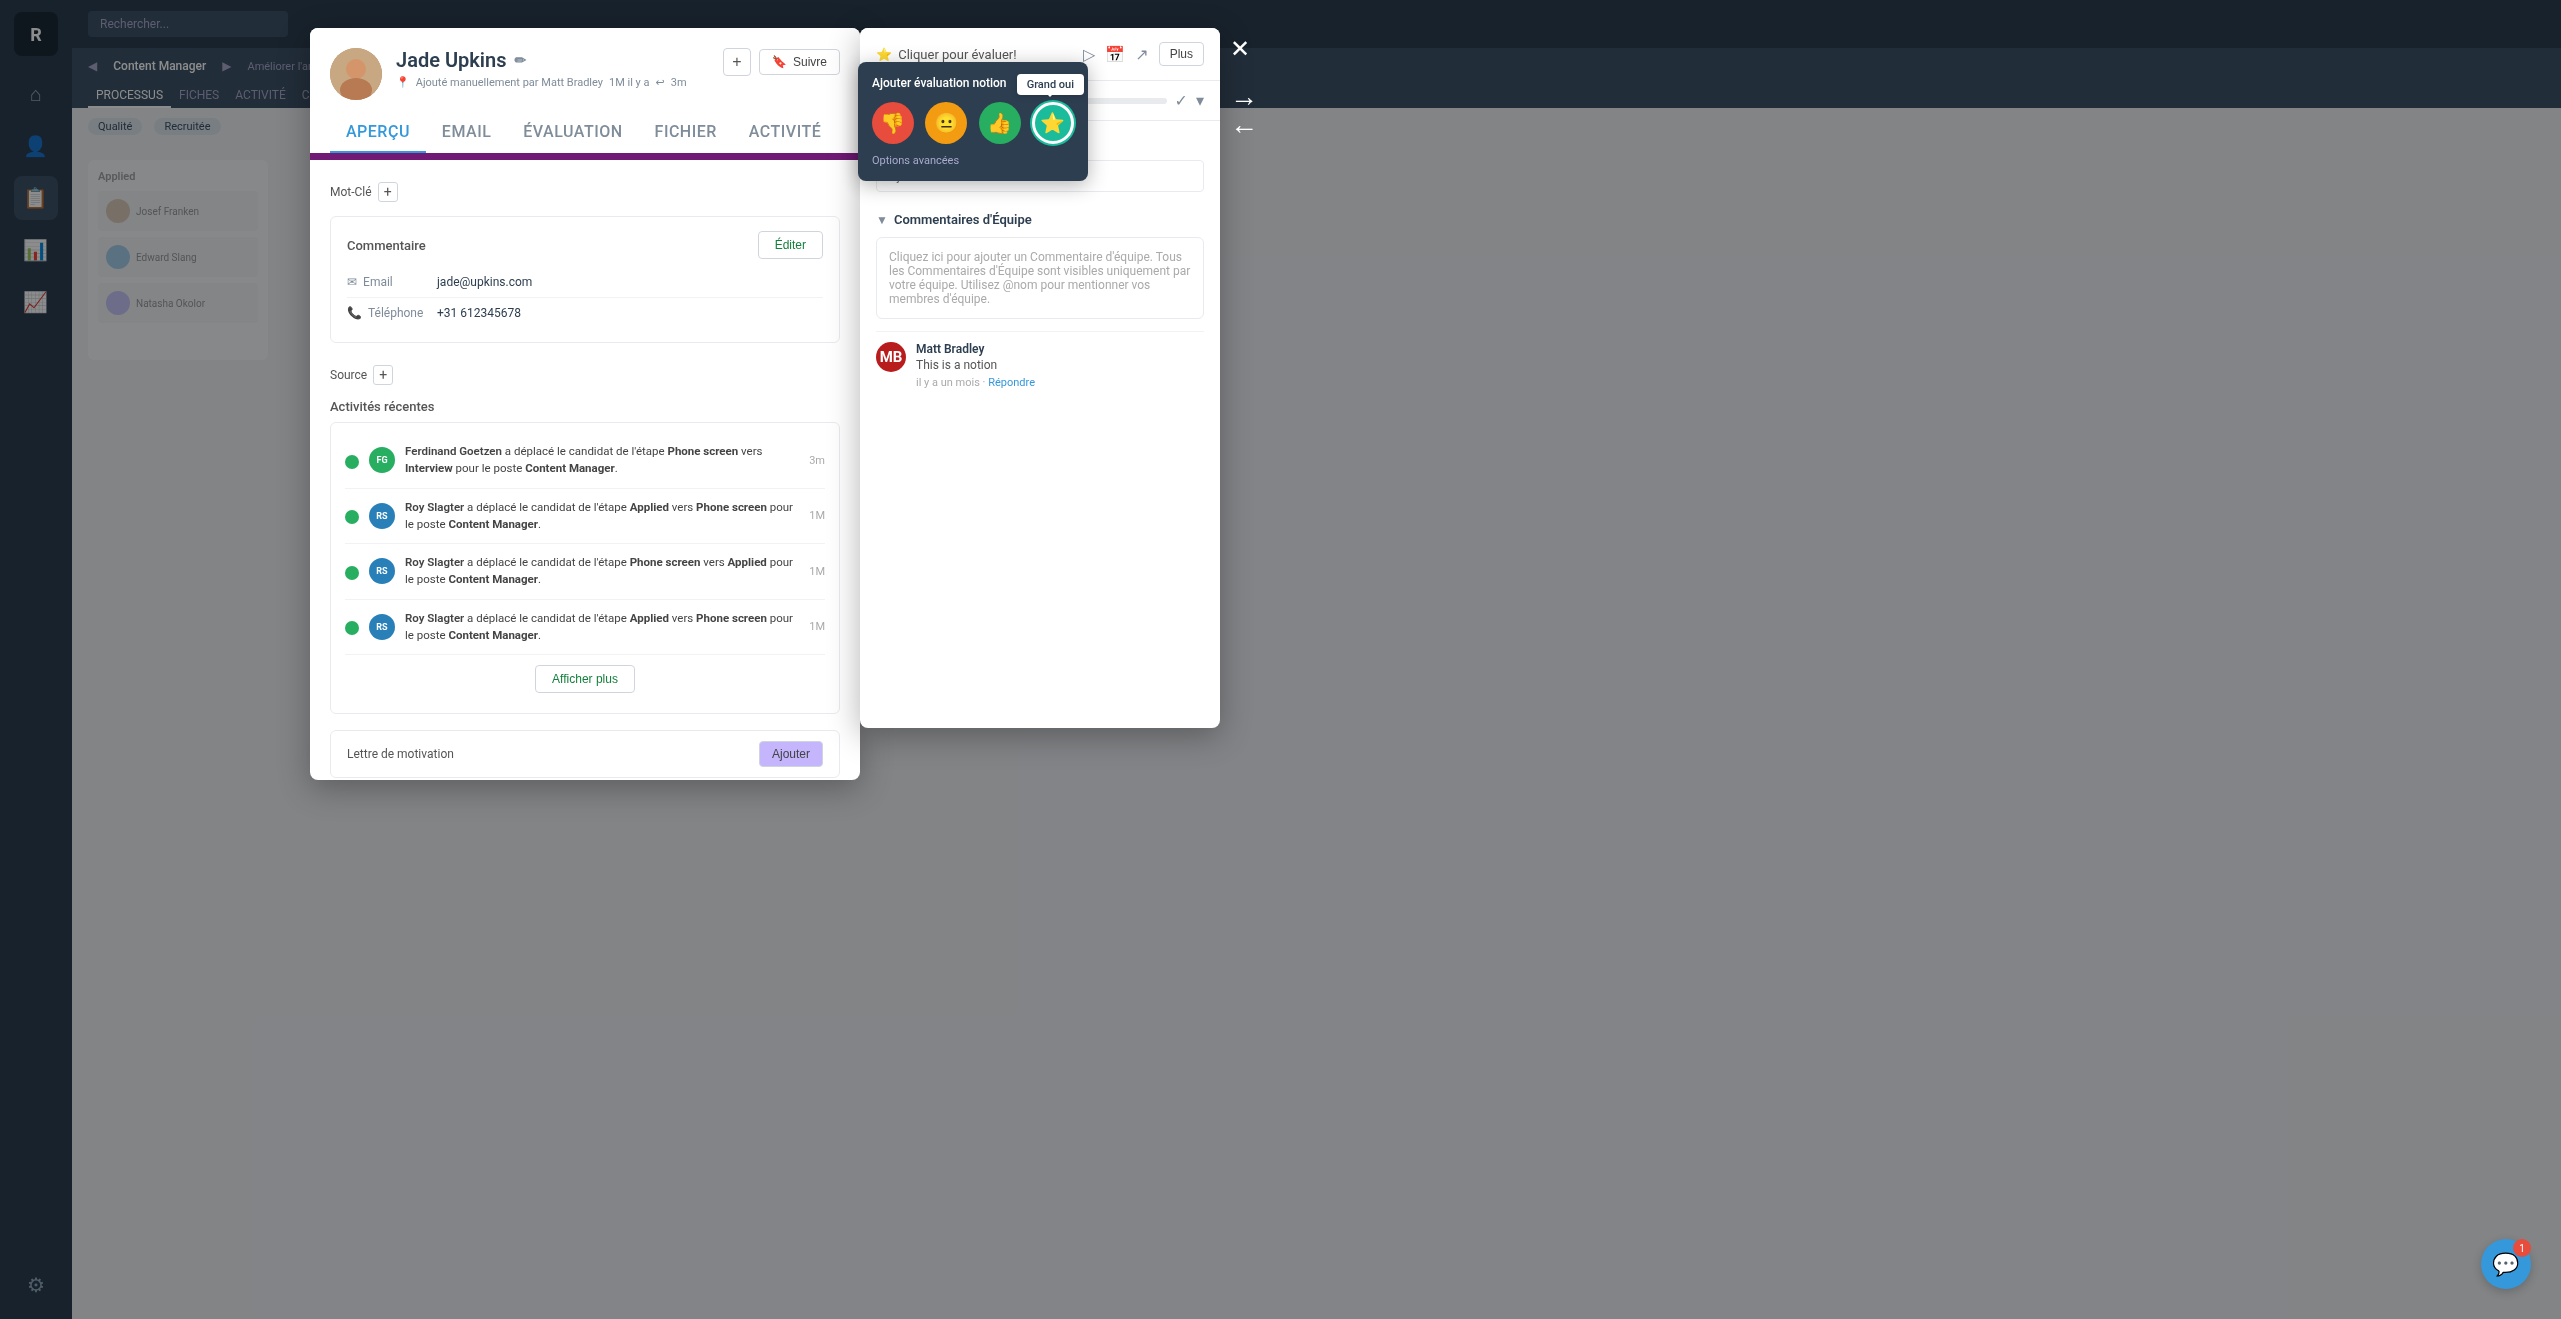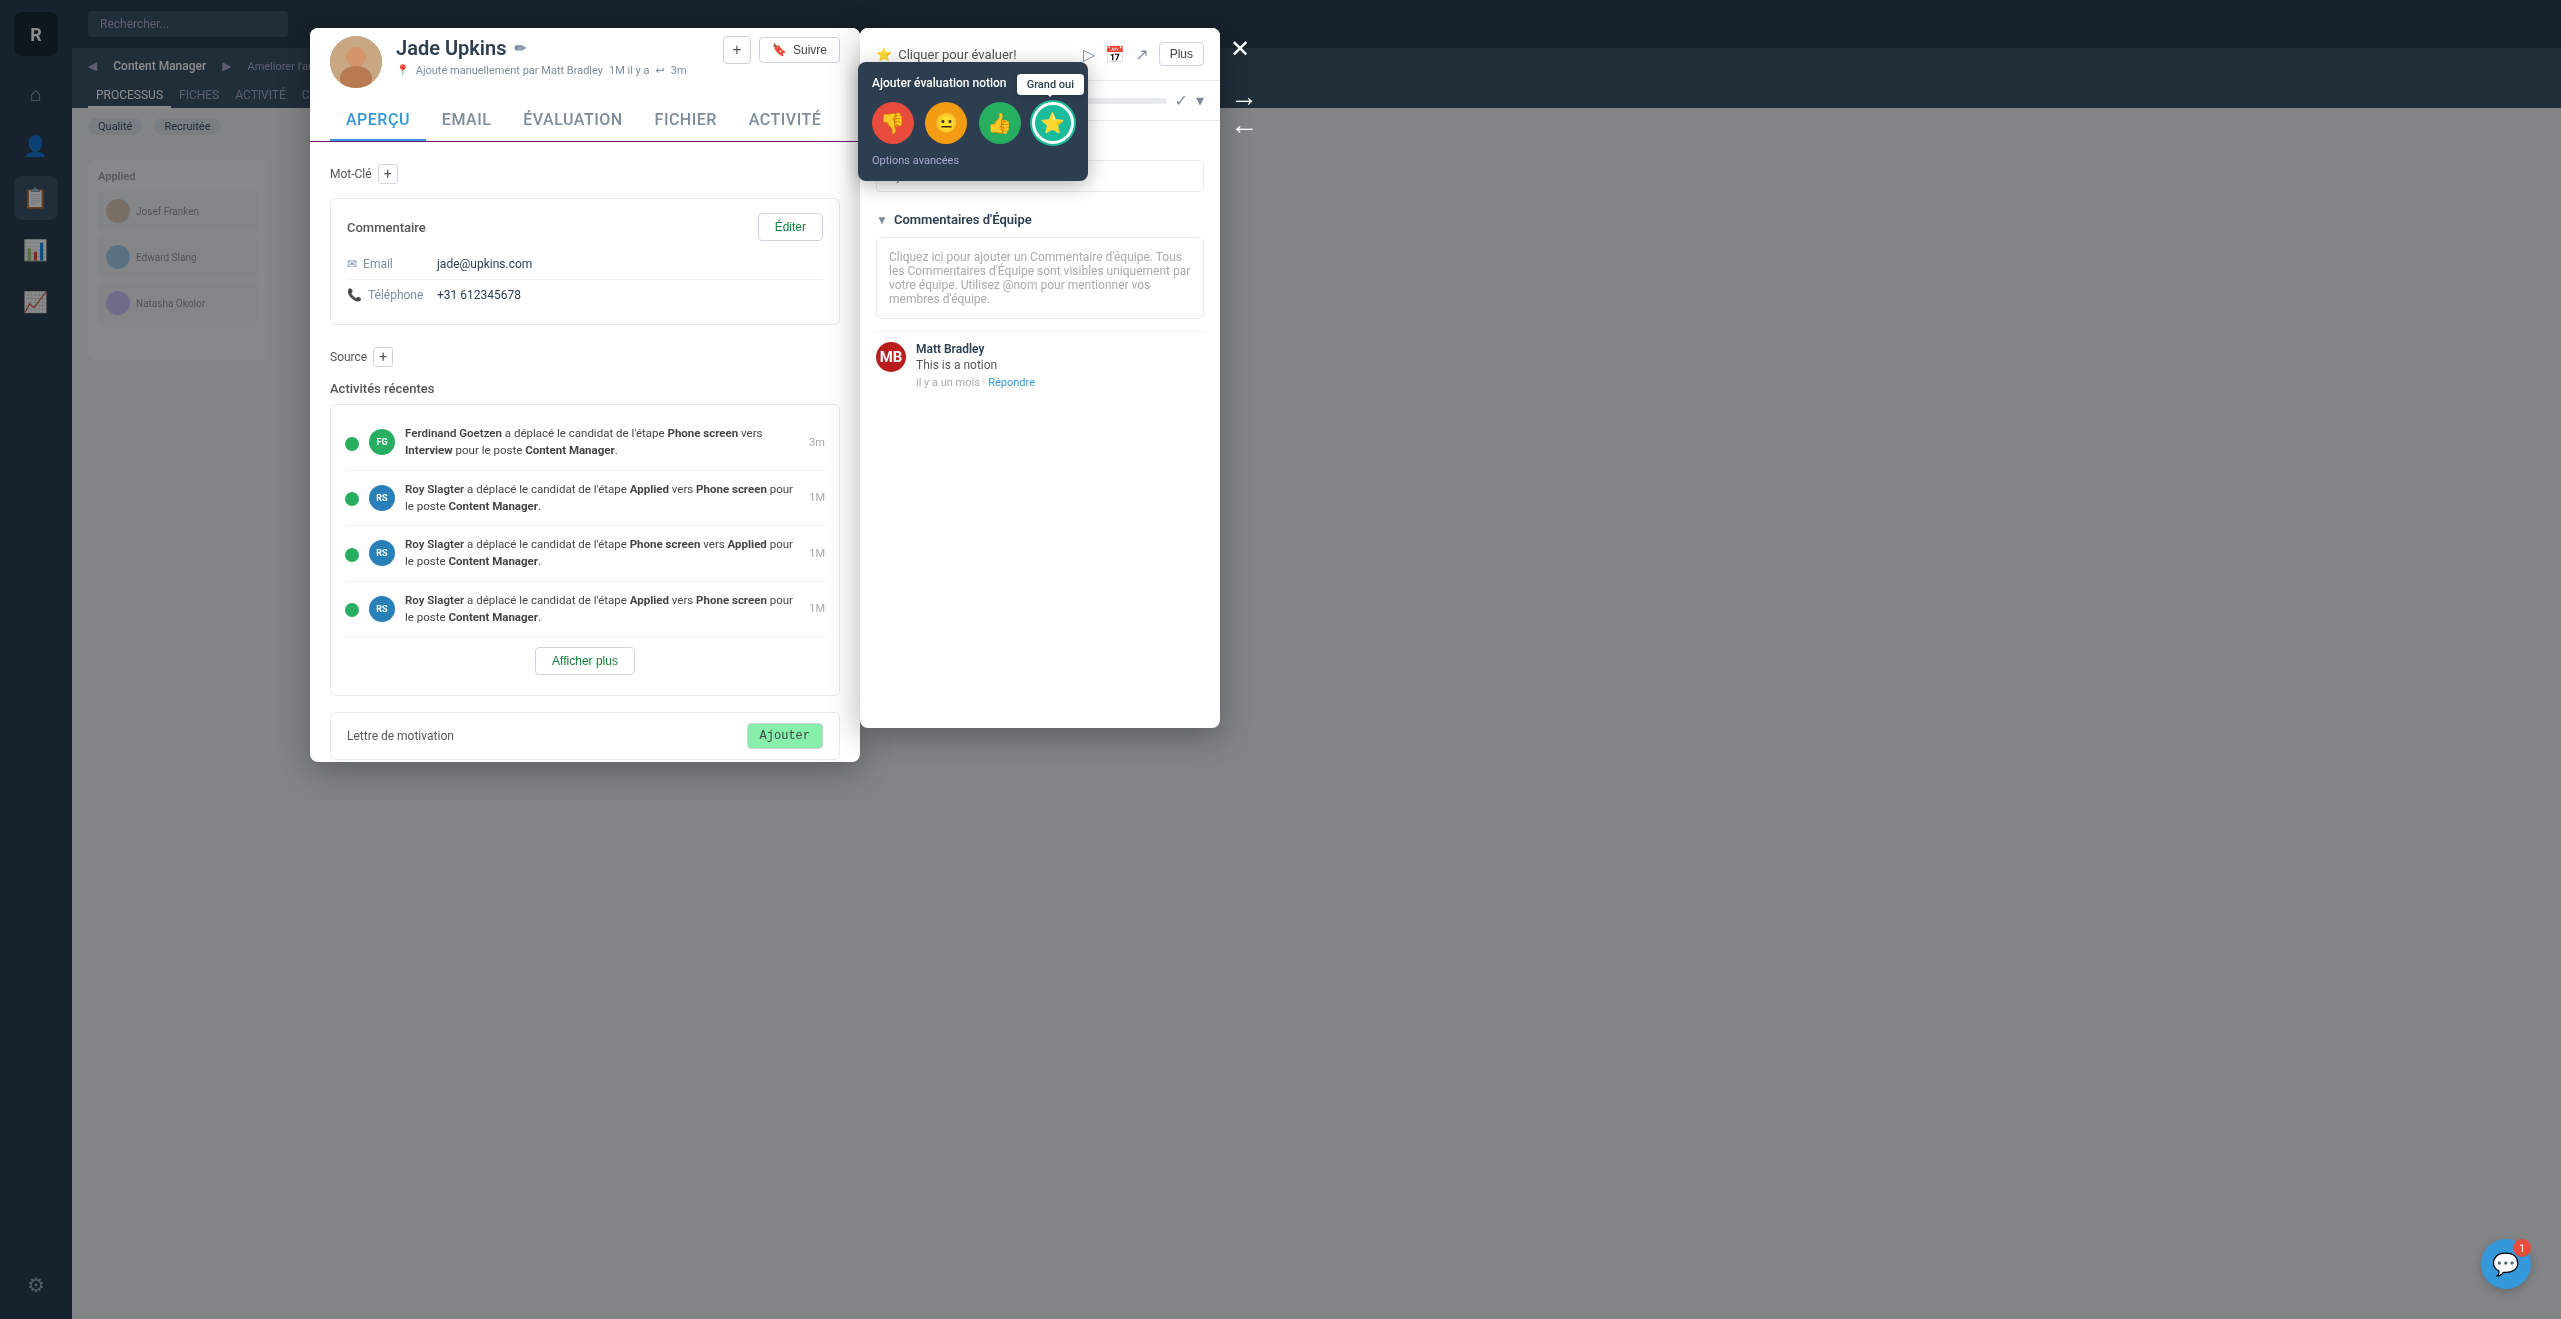--- a/index.html
+++ b/index.html
@@ -91,22 +91,22 @@
       min-height: 700px;
       background: white;
       border-radius: 8px;
       z-index: 20;
       box-shadow: 0 8px 32px rgba(0,0,0,0.3);
       overflow: hidden;
     }
 
     .candidate-header {
       background: white;
-      padding: 8px 20px 0 20px;
-      border-bottom: 1px solid #701a75;
+      padding: 20px 20px 0 20px;
+      border-bottom: 7px solid #701a75;
     }
 
     .candidate-header-top {
       display: flex;
       align-items: flex-start;
       gap: 14px;
       margin-bottom: 12px;
     }
 
     .avatar-circle {
@@ -626,26 +626,26 @@
       justify-content: space-between;
       padding: 10px 16px;
       border: 1px solid #e8eaed;
       border-radius: 6px;
       margin-bottom: 10px;
     }
 
     .upload-btn {
       border: 1px solid #d0d5dd;
       border-radius: 4px;
-      background: #86efac;
+      background: #c4b5fd;
       padding: 5px 12px;
       font-size: 12px;
       cursor: pointer;
       color: #444;
-      display: flex; align-items: center; gap: 6px; font-family: Liberation Mono, monospace;
+      display: flex; align-items: center; gap: 6px;
     }
 
     
     .bg-header {
       height: 48px;
       background: #2d3e50;
     }
 
     .bg-sub-header {
       height: 36px;

